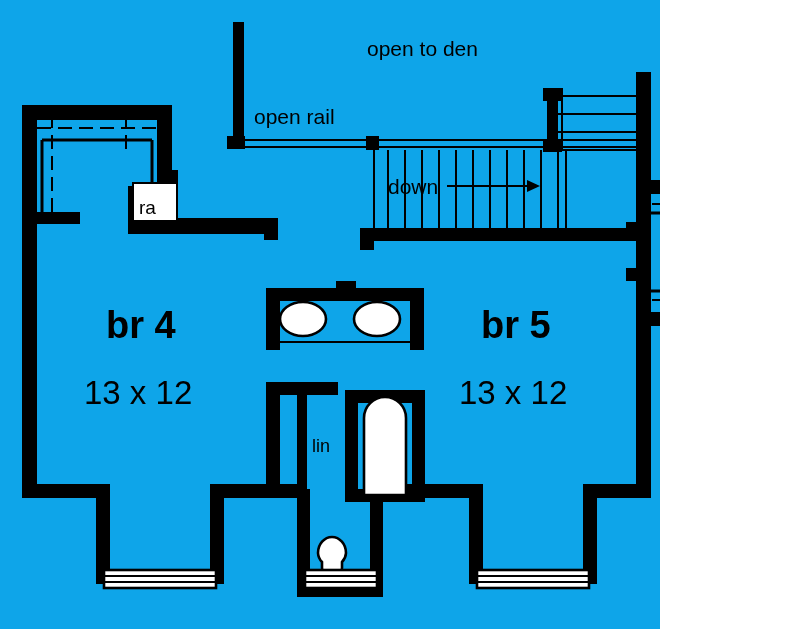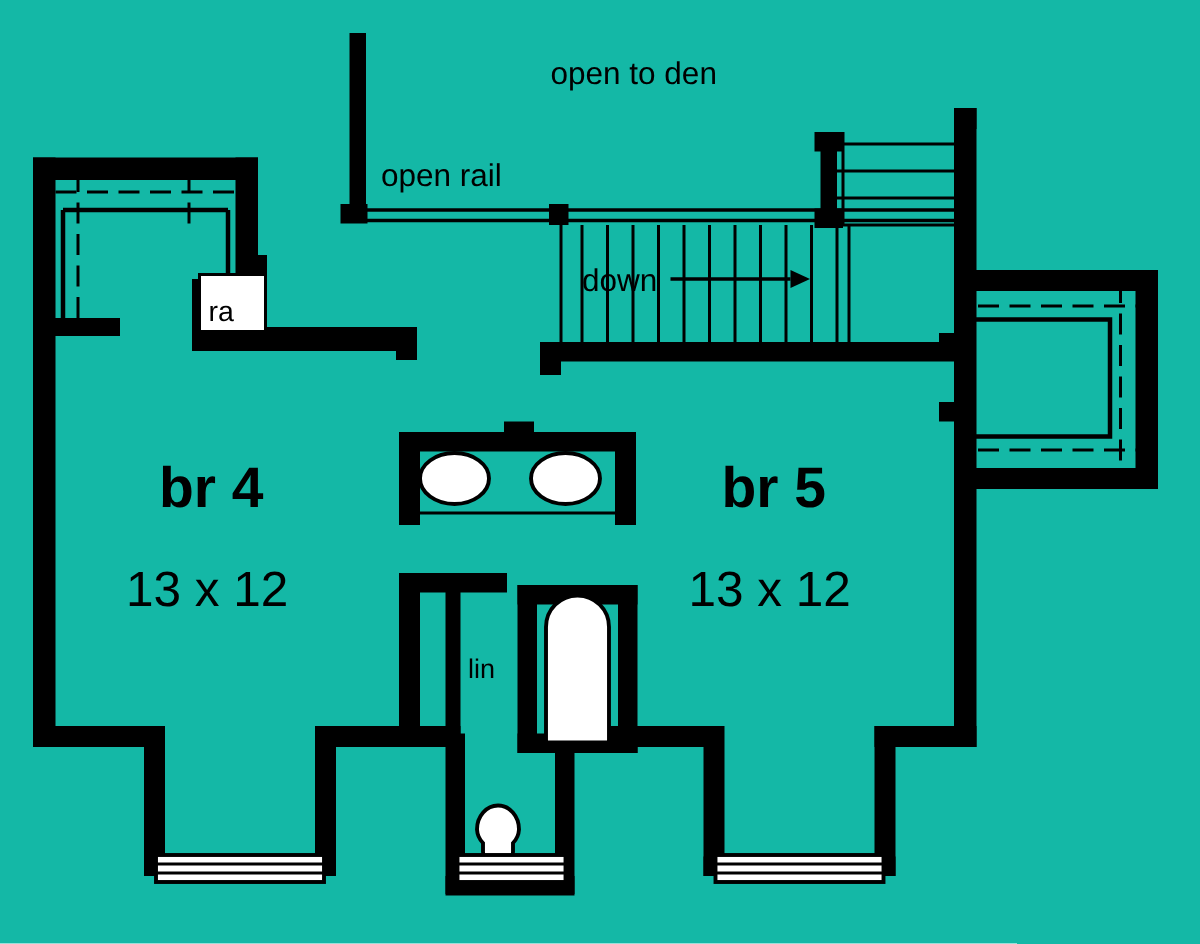--- a/index.html
+++ b/index.html
@@ -6,23 +6,23 @@
   html, body {
     margin: 0;
     padding: 0;
     background: #ffffff;
   }
   body {
     font-family: "Liberation Sans", sans-serif;
   }
   #plan-wrap {
     position: relative;
-    width: 800px;
+    width: 660px;
     height: 629px;
-    background: #14b8a6;
+    background: #0ea5e9;
     overflow: hidden;
   }
   #plan-svg {
     display: block;
     width: 800px;
     height: 629px;
   }
   .wall { fill: #000000; }
   .thin { fill: none; stroke: #000000; stroke-width: 2; }
   .thin3 { fill: none; stroke: #000000; stroke-width: 3; }

